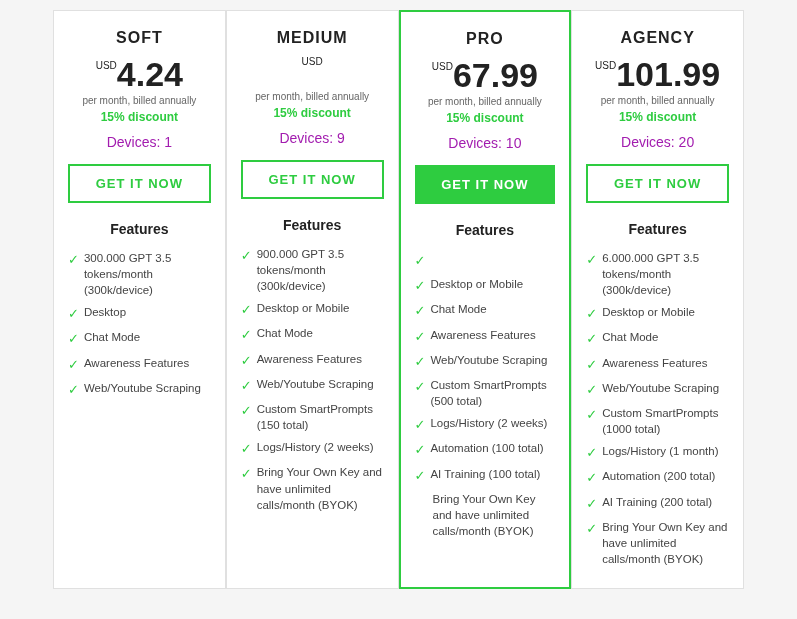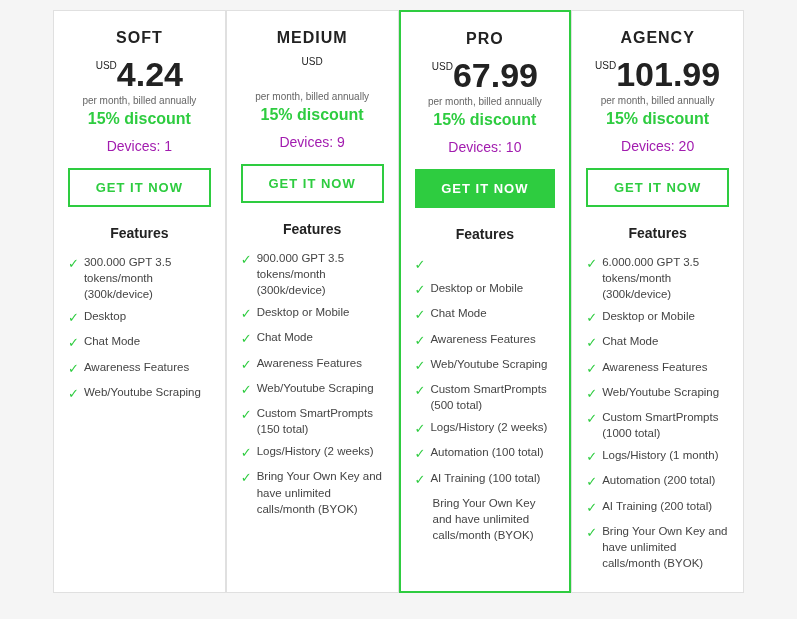--- a/index.html
+++ b/index.html
@@ -59,21 +59,21 @@
       line-height: 1;
     }
     .price-billed {
       font-size: 10px;
       color: #666;
       text-align: center;
       margin-bottom: 4px;
     }
     .discount {
       color: #2ecc40;
-      font-size: 16px;
+      font-size: 12px;
       font-weight: bold;
       margin-bottom: 10px;
       text-align: center;
     }
     .devices {
       font-size: 14px;
       color: #a21caf;
       margin-bottom: 14px;
       text-align: center;
       font-weight: 500;

